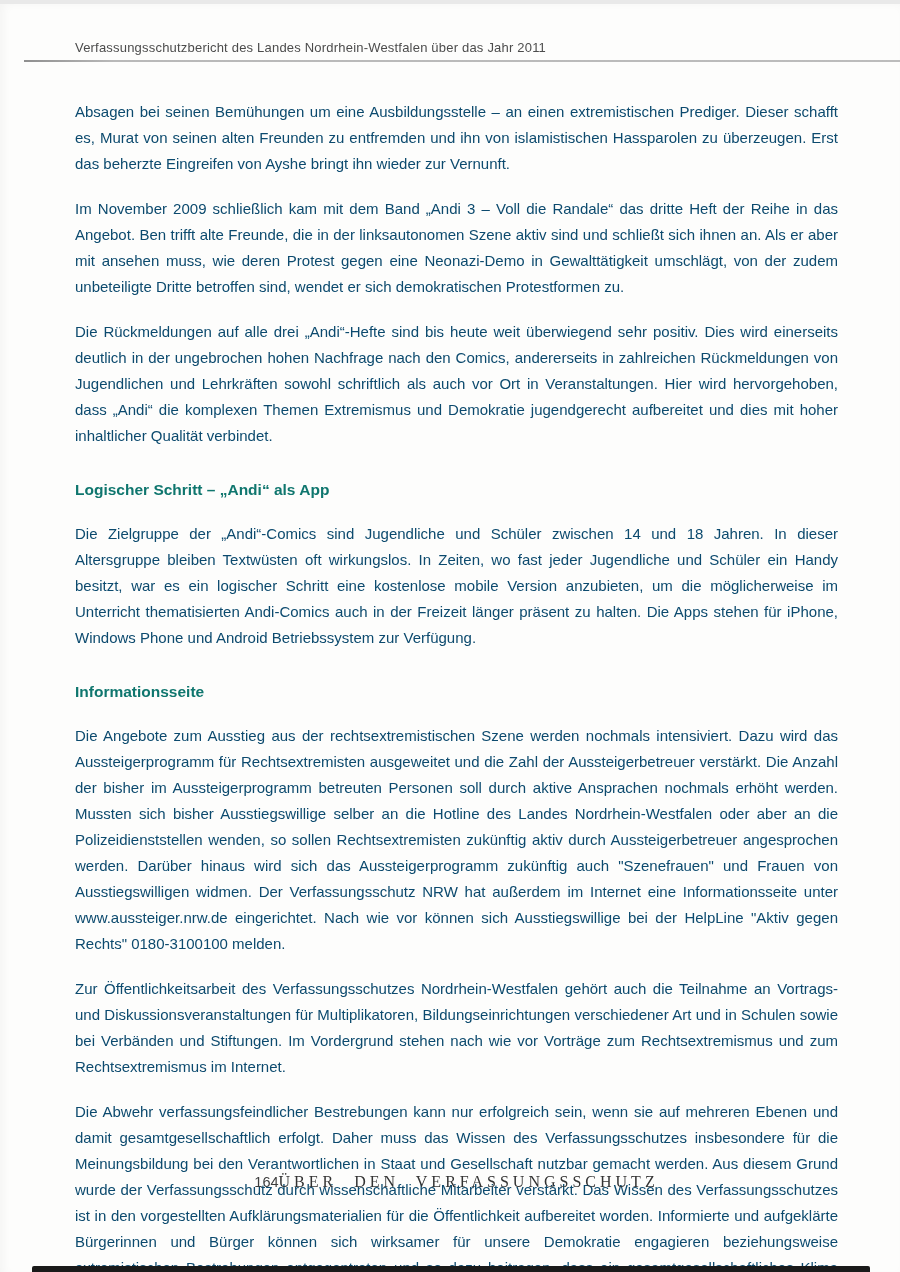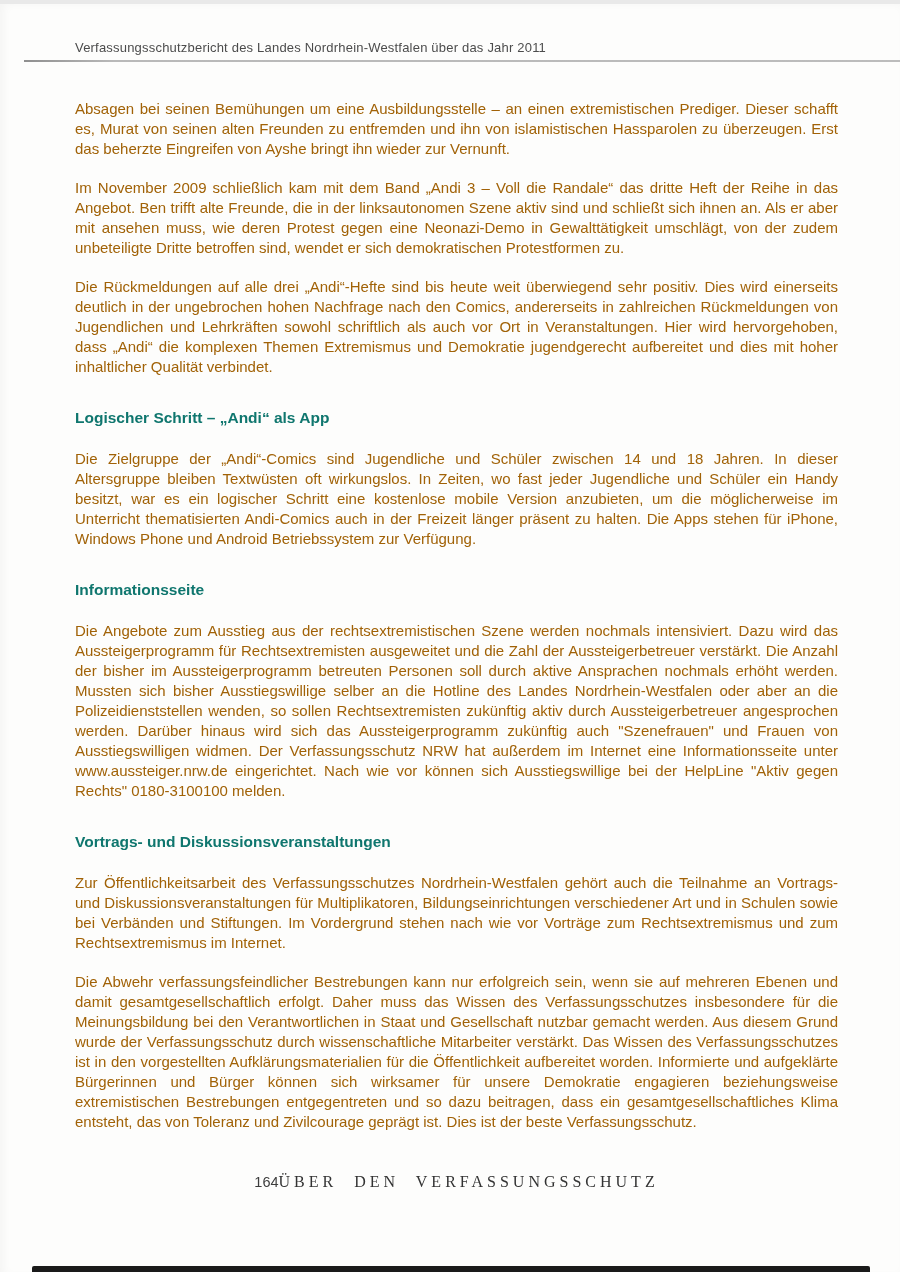--- a/index.html
+++ b/index.html
@@ -36,24 +36,24 @@
     background: linear-gradient(to right, #8f8f8f, #b9b9b9 90px, #bcbcbc);
   }
   .body-col {
     position: absolute;
     top: 95px;
     left: 75px;
     width: 763px;
   }
   .para {
     font-size: 15px;
-    line-height: 20px;
+    line-height: 26px;
     text-align: justify;
     margin: 0 0 19px 0;
-    color: #a16207;
+    color: #0c4a6e;
   }
   .heading {
     font-size: 15.5px;
     font-weight: 700;
     color: #0f766e;
     margin: 31px 0 21px 0;
     line-height: 20px;
   }
   .footer {
     position: absolute;
@@ -99,21 +99,20 @@
     <p class="para">Absagen bei seinen Bemühungen um eine Ausbildungsstelle – an einen extremistischen Prediger. Dieser schafft es, Murat von seinen alten Freunden zu entfremden und ihn von islamistischen Hassparolen zu überzeugen. Erst das beherzte Eingreifen von Ayshe bringt ihn wieder zur Vernunft.</p>
     <p class="para">Im November 2009 schließlich kam mit dem Band „Andi 3 – Voll die Randale“ das dritte Heft der Reihe in das Angebot. Ben trifft alte Freunde, die in der linksautonomen Szene aktiv sind und schließt sich ihnen an. Als er aber mit ansehen muss, wie deren Protest gegen eine Neonazi-Demo in Gewalttätigkeit umschlägt, von der zudem unbeteiligte Dritte betroffen sind, wendet er sich demokratischen Protestformen zu.</p>
     <p class="para">Die Rückmeldungen auf alle drei „Andi“-Hefte sind bis heute weit überwiegend sehr positiv. Dies wird einerseits deutlich in der ungebrochen hohen Nachfrage nach den Comics, andererseits in zahlreichen Rückmeldungen von Jugendlichen und Lehrkräften sowohl schriftlich als auch vor Ort in Veranstaltungen. Hier wird hervorgehoben, dass „Andi“ die komplexen Themen Extremismus und Demokratie jugendgerecht aufbereitet und dies mit hoher inhaltlicher Qualität verbindet.</p>
 
     <h2 class="heading">Logischer Schritt – „Andi“ als App</h2>
     <p class="para">Die Zielgruppe der „Andi“-Comics sind Jugendliche und Schüler zwischen 14 und 18 Jahren. In dieser Altersgruppe bleiben Textwüsten oft wirkungslos. In Zeiten, wo fast jeder Jugendliche und Schüler ein Handy besitzt, war es ein logischer Schritt eine kostenlose mobile Version anzubieten, um die möglicherweise im Unterricht thematisierten Andi-Comics auch in der Freizeit länger präsent zu halten. Die Apps stehen für iPhone, Windows Phone und Android Betriebssystem zur Verfügung.</p>
 
     <h2 class="heading">Informationsseite</h2>
     <p class="para">Die Angebote zum Ausstieg aus der rechtsextremistischen Szene werden nochmals intensiviert. Dazu wird das Aussteigerprogramm für Rechtsextremisten ausgeweitet und die Zahl der Aussteigerbetreuer verstärkt. Die Anzahl der bisher im Aussteigerprogramm betreuten Personen soll durch aktive Ansprachen nochmals erhöht werden. Mussten sich bisher Ausstiegswillige selber an die Hotline des Landes Nordrhein-Westfalen oder aber an die Polizeidienststellen wenden, so sollen Rechtsextremisten zukünftig aktiv durch Aussteigerbetreuer angesprochen werden. Darüber hinaus wird sich das Aussteigerprogramm zukünftig auch "Szenefrauen" und Frauen von Ausstiegswilligen widmen. Der Verfassungsschutz NRW hat außerdem im Internet eine Informationsseite unter www.aussteiger.nrw.de eingerichtet. Nach wie vor können sich Ausstiegswillige bei der HelpLine "Aktiv gegen Rechts" 0180-3100100 melden.</p>
 
-    <h2 class="heading">Vortrags- und Diskussionsveranstaltungen</h2>
     <p class="para">Zur Öffentlichkeitsarbeit des Verfassungsschutzes Nordrhein-Westfalen gehört auch die Teilnahme an Vortrags- und Diskussionsveranstaltungen für Multiplikatoren, Bildungseinrichtungen verschiedener Art und in Schulen sowie bei Verbänden und Stiftungen. Im Vordergrund stehen nach wie vor Vorträge zum Rechtsextremismus und zum Rechtsextremismus im Internet.</p>
     <p class="para">Die Abwehr verfassungsfeindlicher Bestrebungen kann nur erfolgreich sein, wenn sie auf mehreren Ebenen und damit gesamtgesellschaftlich erfolgt. Daher muss das Wissen des Verfassungsschutzes insbesondere für die Meinungsbildung bei den Verantwortlichen in Staat und Gesellschaft nutzbar gemacht werden. Aus diesem Grund wurde der Verfassungsschutz durch wissenschaftliche Mitarbeiter verstärkt. Das Wissen des Verfassungsschutzes ist in den vorgestellten Aufklärungsmaterialien für die Öffentlichkeit aufbereitet worden. Informierte und aufgeklärte Bürgerinnen und Bürger können sich wirksamer für unsere Demokratie engagieren beziehungsweise extremistischen Bestrebungen entgegentreten und so dazu beitragen, dass ein gesamtgesellschaftliches Klima entsteht, das von Toleranz und Zivilcourage geprägt ist. Dies ist der beste Verfassungsschutz.</p>
   </div>
 
   <div class="footer">
     <span class="pagenum">164</span>
     <span class="running">ÜBER DEN VERFASSUNGSSCHUTZ</span>
   </div>
 
   <div class="bottom-bar"></div>

